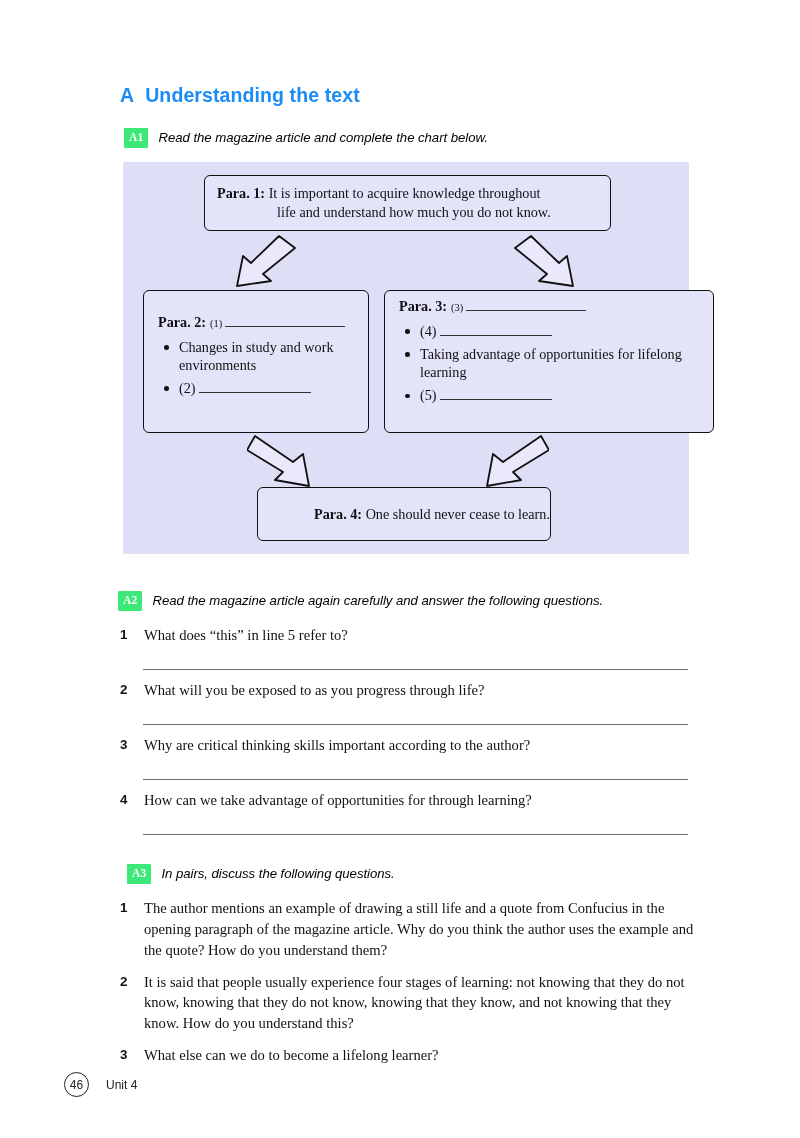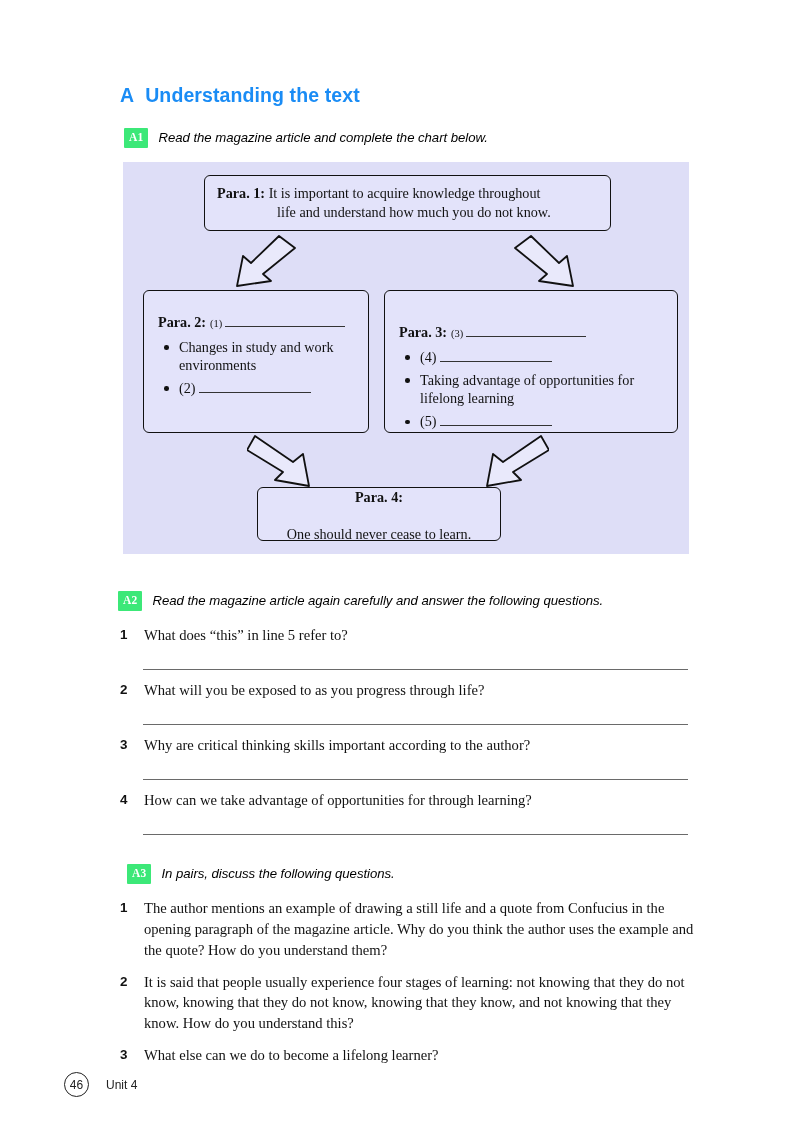--- a/index.html
+++ b/index.html
@@ -81,26 +81,26 @@
   .node .lead { font-weight: bold; }
 
   #node-p1 {
     left: 81px; top: 13px; width: 407px; height: 56px;
     padding: 8px 10px 0 12px;
     text-align: left;
   }
   #node-p1 .l2 { display: block; padding-left: 60px; }
 
   #node-p4 {
-    left: 134px; top: 325px; width: 244px; height: 54px;
-    display: flex; align-items: center; justify-content: space-between; flex-direction: column;
+    left: 134px; top: 325px; width: 294px; height: 54px;
+    display: flex; align-items: center; justify-content: flex-end;
   }
 
   #node-p2 { left: 20px; top: 128px; width: 226px; height: 143px; padding: 22px 14px 0 14px; }
-  #node-p3 { left: 261px; top: 128px; width: 294px; height: 143px; padding: 32px 12px 0 14px; }
+  #node-p3 { left: 261px; top: 128px; width: 330px; height: 143px; padding: 6px 12px 0 14px; }
 
   .node-head { margin: 0 0 6px 0; display: flex; align-items: baseline; }
   .node-head .lead { font-weight: bold; margin-right: 4px; }
   .sup { font-size: 10.5px; vertical-align: super; line-height: 0; margin-right: 3px; }
 
   .blank {
     display: inline-block;
     border-bottom: 1.1px solid #333333;
     height: 0.95em;
     vertical-align: baseline;

